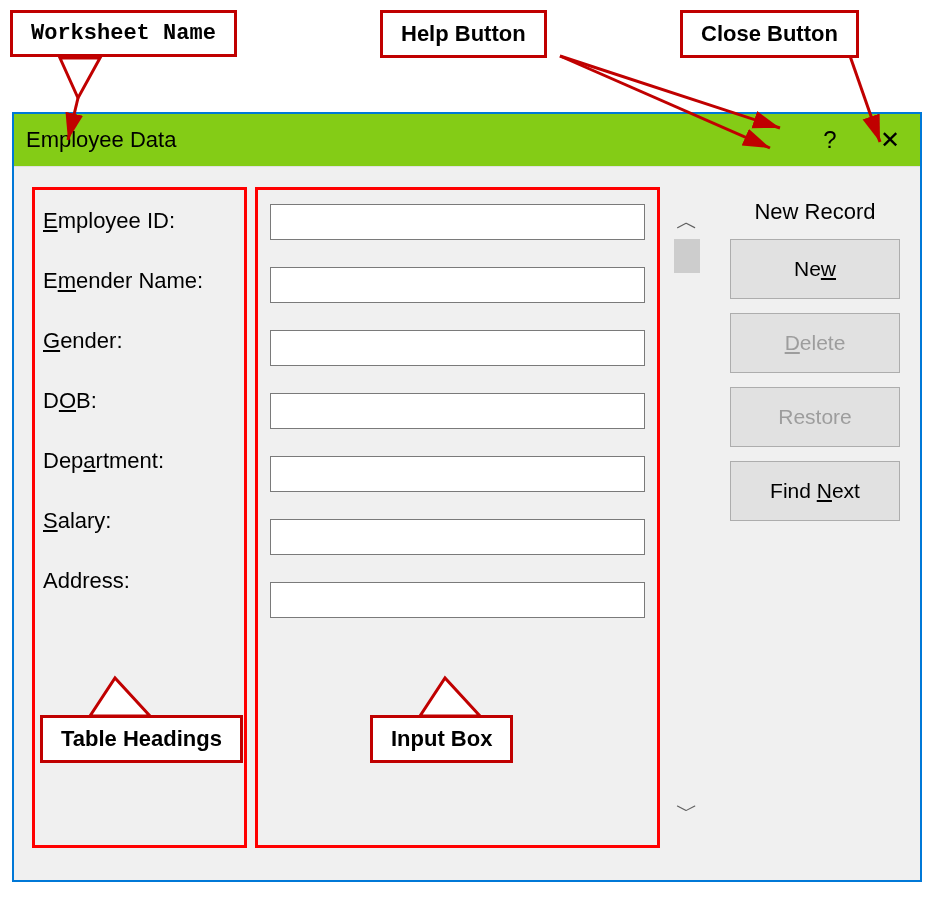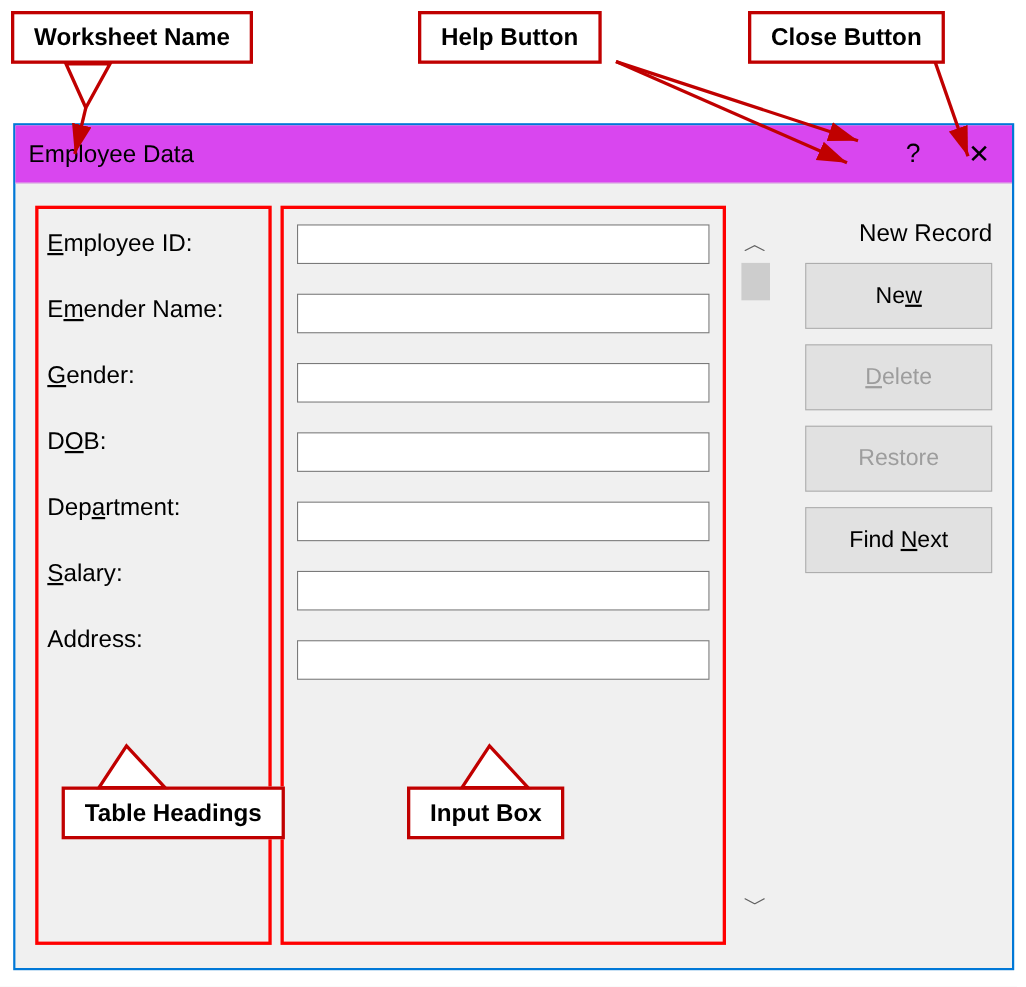--- a/index.html
+++ b/index.html
@@ -18,60 +18,60 @@
     
     .callout {
       position: absolute;
       border: 3px solid #c00000;
       background: #ffffff;
       padding: 8px 18px;
       font-size: 22px;
       font-weight: bold;
       color: #000000;
     }
-    .callout-worksheet { top: 10px; left: 10px; }
+    .callout-worksheet { top: 10px; left: 10px; font-family: Liberation Mono, monospace; }
     .callout-help { top: 10px; left: 380px; }
     .callout-close { top: 10px; left: 680px; }
-    .callout-table { top: 715px; left: 56px; }
+    .callout-table { top: 715px; left: 40px; }
     .callout-input { top: 715px; left: 370px; }
 
     
     .dialog {
       position: absolute;
       top: 112px;
       left: 12px;
       width: 910px;
       height: 770px;
       background: #f0f0f0;
       border: 2px solid #0078d7;
     }
     .titlebar {
       height: 53px;
-      background: #d946ef;
+      background: #84cc16;
       border-bottom: 1px solid #e0e0e0;
       display: flex;
       align-items: center;
       padding-left: 12px;
       font-size: 22px;
       color: #000000;
     }
     .titlebar .title-text { flex: 1; }
     .titlebar .sysbtn {
       width: 60px;
       height: 53px;
       display: flex;
       align-items: center;
       justify-content: center;
       font-size: 24px;
       font-family: sans-serif;
     }
 
     .body-area {
       display: flex;
-      padding: 20px 18px 21px 18px;
+      padding: 20px 18px 32px 18px;
       height: calc(100% - 53px);
     }
 
     
     .labels-col {
       width: 215px;
       border: 3px solid #ff0000;
       padding: 18px 8px;
       display: flex;
       flex-direction: column;
@@ -133,21 +133,21 @@
       color: #606060;
     }
 
     
     .buttons-col {
       flex: 1;
       padding-left: 22px;
       padding-top: 12px;
       display: flex;
       flex-direction: column;
-      align-items: flex-end;
+      align-items: center;
     }
     .record-label {
       font-size: 22px;
       color: #000;
       margin-bottom: 14px;
     }
     .btn-group {
       display: flex;
       flex-direction: column;
       gap: 14px;

